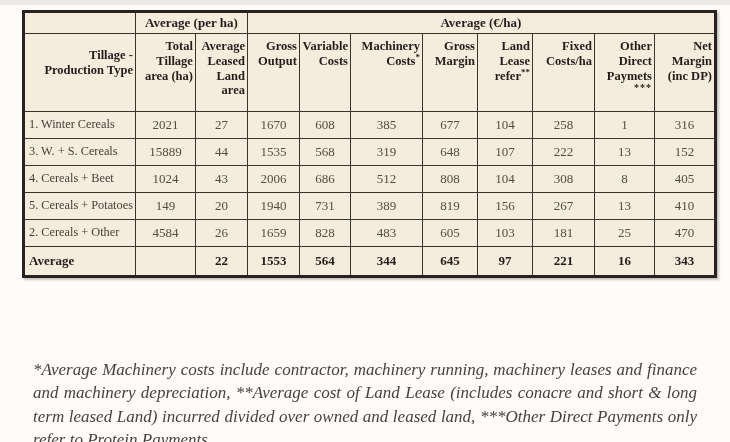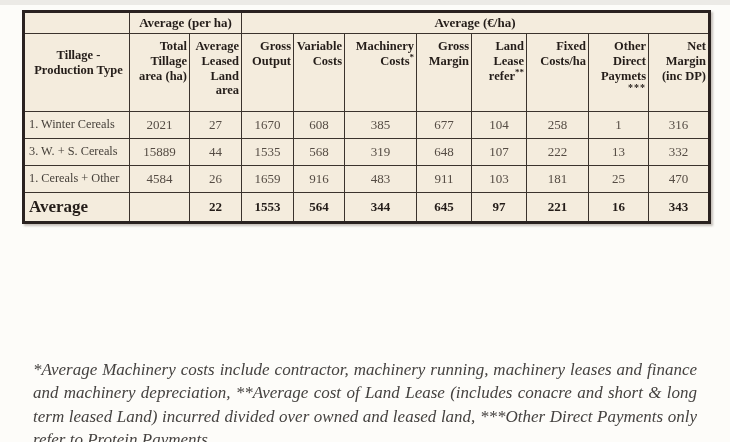--- a/index.html
+++ b/index.html
@@ -40,21 +40,21 @@
     height: 78px;
     vertical-align: top;
     font-size: 12.5px;
     font-weight: bold;
     color: #241d19;
     text-align: right;
     padding: 5px 2px;
     line-height: 1.18;
   }
   tr.col-row th.first {
-    text-align: center;
+    text-align: right;
     padding-left: 5px;
     padding-top: 14px;
   }
   sup.star { font-size: 9px; vertical-align: super; line-height: 0; }
   .star-line { display: block; font-size: 10px; letter-spacing: 1px; line-height: 0.9; }
   
   tbody td {
     height: 27px;
     font-size: 13px;
     color: #554c44;
@@ -69,21 +69,21 @@
     font-size: 12.3px;
     white-space: nowrap;
     overflow: hidden;
     margin-top: 44px;
   }
   tr.avg-row td {
     height: 30px;
     font-weight: bold;
     color: #241d19;
   }
-  tr.avg-row td.label { font-size: 17px; }
+  tr.avg-row td.label { font-size: 13px; }
   .footnote {
     position: absolute;
     left: 33px; top: 358px;
     width: 664px;
     margin: 0;
     font-style: italic;
     font-size: 17px;
     line-height: 1.38;
     color: #454240;
     text-align: justify;
@@ -147,30 +147,56 @@
         <td class="label">3. W. + S. Cereals</td>
         <td>15889</td>
         <td>44</td>
         <td>1535</td>
         <td>568</td>
         <td>319</td>
         <td>648</td>
         <td>107</td>
         <td>222</td>
         <td>13</td>
-        <td>332</td>
-      </tr>
-      <tr>
-        <td class="label">1. Cereals + Other</td>
+        <td>152</td>
+      </tr>
+      <tr>
+        <td class="label">4. Cereals + Beet</td>
+        <td>1024</td>
+        <td>43</td>
+        <td>2006</td>
+        <td>686</td>
+        <td>512</td>
+        <td>808</td>
+        <td>104</td>
+        <td>308</td>
+        <td>8</td>
+        <td>405</td>
+      </tr>
+      <tr>
+        <td class="label">5. Cereals + Potatoes</td>
+        <td>149</td>
+        <td>20</td>
+        <td>1940</td>
+        <td>731</td>
+        <td>389</td>
+        <td>819</td>
+        <td>156</td>
+        <td>267</td>
+        <td>13</td>
+        <td>410</td>
+      </tr>
+      <tr>
+        <td class="label">2. Cereals + Other</td>
         <td>4584</td>
         <td>26</td>
         <td>1659</td>
-        <td>916</td>
+        <td>828</td>
         <td>483</td>
-        <td>911</td>
+        <td>605</td>
         <td>103</td>
         <td>181</td>
         <td>25</td>
         <td>470</td>
       </tr>
       <tr class="avg-row">
         <td class="label">Average</td>
         <td></td>
         <td>22</td>
         <td>1553</td>

